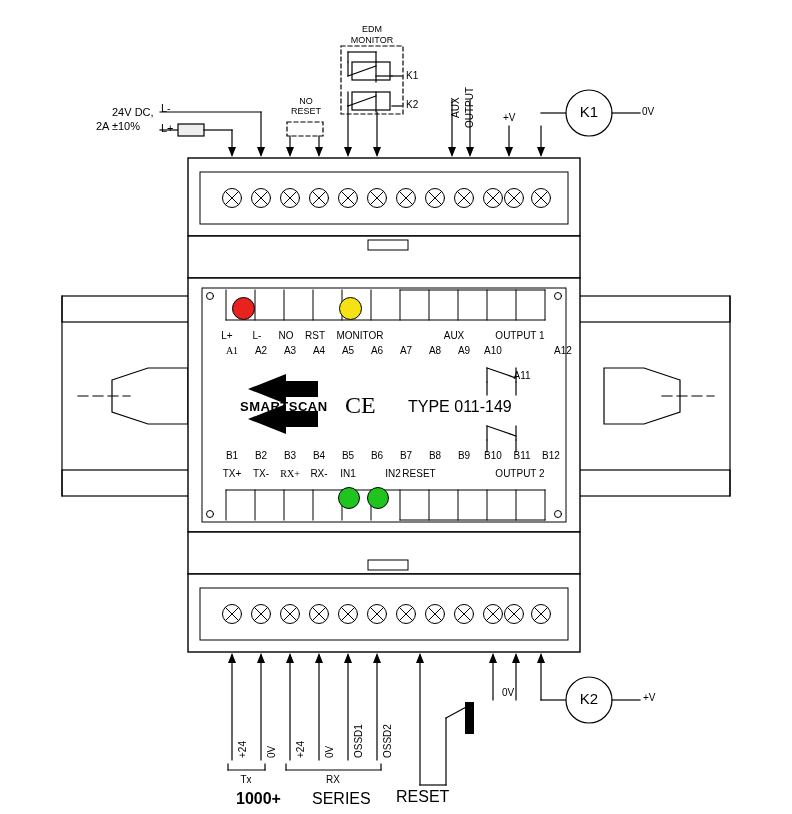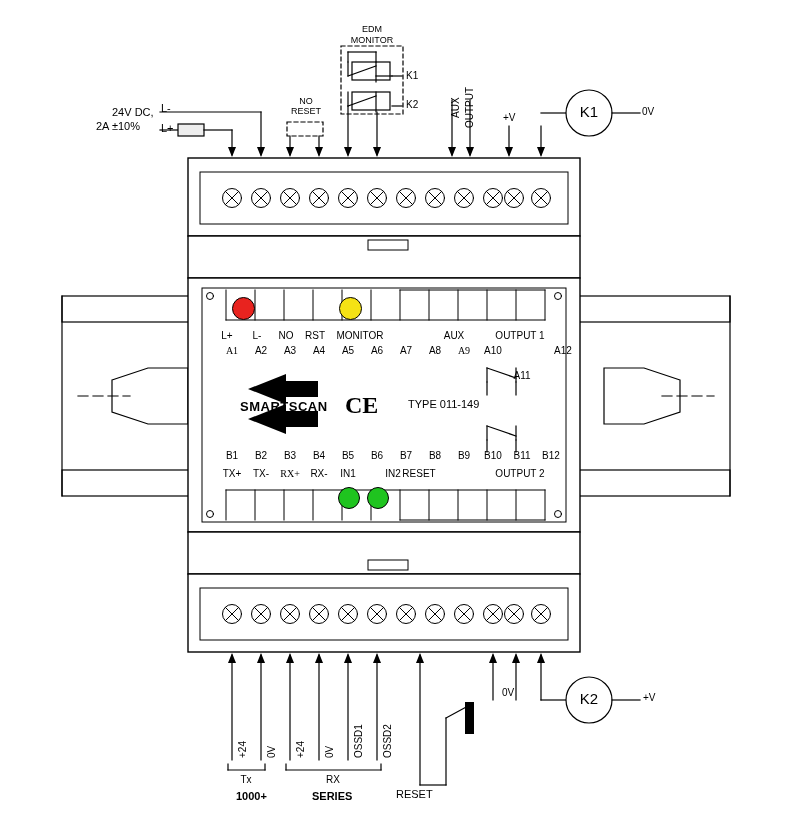--- a/index.html
+++ b/index.html
@@ -26,21 +26,21 @@
     position: absolute;
     font-family: "Liberation Sans", sans-serif;
     font-size: 11px;
     color: #000;
     white-space: pre;
     line-height: 1.15;
   }
   .lbl.small { font-size: 10px; }
   .lbl.tiny { font-size: 9px; }
   .lbl.big { font-size: 15px; }
-  .lbl.mid { font-size: 11px; }
+  .lbl.mid { font-size: 16px; }
   .lbl.ctr { text-align: center; }
   .rot {
     transform-origin: 0 0;
     transform: rotate(-90deg);
   }
   .brand {
     font-weight: bold;
     letter-spacing: 0.5px;
   }
 </style>
@@ -341,32 +341,32 @@
   <div class="lbl small ctr" style="left:484px; top:330px; width:72px;">OUTPUT 1</div>
 
   <div class="lbl small ctr" style="left:220px; top:345px; width:24px;font-family:Liberation Serif, serif;">A1</div>
   <div class="lbl small ctr" style="left:249px; top:345px; width:24px;">A2</div>
   <div class="lbl small ctr" style="left:278px; top:345px; width:24px;">A3</div>
   <div class="lbl small ctr" style="left:307px; top:345px; width:24px;">A4</div>
   <div class="lbl small ctr" style="left:336px; top:345px; width:24px;">A5</div>
   <div class="lbl small ctr" style="left:365px; top:345px; width:24px;">A6</div>
   <div class="lbl small ctr" style="left:394px; top:345px; width:24px;">A7</div>
   <div class="lbl small ctr" style="left:423px; top:345px; width:24px;">A8</div>
-  <div class="lbl small ctr" style="left:452px; top:345px; width:24px;font-family:Liberation Serif, serif;">A9</div>
+  <div class="lbl small ctr" style="left:452px; top:345px; width:24px;">A9</div>
   <div class="lbl small ctr" style="left:479px; top:345px; width:28px;">A10</div>
   <div class="lbl small ctr" style="left:508px; top:345px; width:28px;margin-top:25px;">A11</div>
   <div class="lbl small ctr" style="left:517px; top:345px; width:28px;margin-left:32px;">A12</div>
 
   <div style="position:absolute; left:232px; top:297px; width:21px; height:21px; border-radius:50%; background:#e8231f; border:1px solid #000;"></div>
   <div style="position:absolute; left:339px; top:297px; width:21px; height:21px; border-radius:50%; background:#f5e214; border:1px solid #000;"></div>
   <div style="position:absolute; left:338px; top:487px; width:20px; height:20px; border-radius:50%; background:#1fc41f; border:1px solid #000;"></div>
   <div style="position:absolute; left:367px; top:487px; width:20px; height:20px; border-radius:50%; background:#1fc41f; border:1px solid #000;"></div>
 
   <div class="lbl brand" style="left:240px; top:400px; font-size:13px;">SMARTSCAN</div>
-  <div class="lbl" style="left:345px; top:392px; font-size:24px; font-weight:bold; font-family:'Liberation Serif', serif;">CE</div>
+  <div class="lbl" style="left:345px; top:392px; font-size:24px; font-weight:normal; font-family:'Liberation Serif', serif;">CE</div>
   <div class="lbl mid" style="left:408px; top:398px;">TYPE 011-149</div>
 
   <div class="lbl small ctr" style="left:220px; top:450px; width:24px;">B1</div>
   <div class="lbl small ctr" style="left:249px; top:450px; width:24px;">B2</div>
   <div class="lbl small ctr" style="left:278px; top:450px; width:24px;">B3</div>
   <div class="lbl small ctr" style="left:307px; top:450px; width:24px;">B4</div>
   <div class="lbl small ctr" style="left:336px; top:450px; width:24px;">B5</div>
   <div class="lbl small ctr" style="left:365px; top:450px; width:24px;">B6</div>
   <div class="lbl small ctr" style="left:394px; top:450px; width:24px;">B7</div>
   <div class="lbl small ctr" style="left:423px; top:450px; width:24px;">B8</div>
@@ -387,21 +387,21 @@
   <div class="lbl small rot" style="left:237px; top:758px;">+24</div>
   <div class="lbl small rot" style="left:266px; top:758px;">0V</div>
   <div class="lbl small rot" style="left:295px; top:758px;">+24</div>
   <div class="lbl small rot" style="left:324px; top:758px;">0V</div>
   <div class="lbl small rot" style="left:353px; top:758px;">OSSD1</div>
   <div class="lbl small rot" style="left:382px; top:758px;">OSSD2</div>
 
   <div class="lbl small ctr" style="left:230px; top:774px; width:32px;">Tx</div>
   <div class="lbl small ctr" style="left:317px; top:774px; width:32px;">RX</div>
   <div class="lbl mid" style="left:236px; top:790px; font-weight:bold;">1000+</div>
-  <div class="lbl mid" style="left:312px; top:790px; font-weight:bold;">SERIES</div>
+  <div class="lbl mid" style="left:312px; top:790px; font-weight:normal;">SERIES</div>
 
   <div class="lbl mid" style="left:396px; top:788px;">RESET</div>
 
   <div class="lbl small" style="left:502px; top:687px;">0V</div>
   <div class="lbl big ctr" style="left:569px; top:690px; width:40px;">K2</div>
   <div class="lbl small" style="left:643px; top:692px;">+V</div>
 
 </div>
 
 </body></html>

